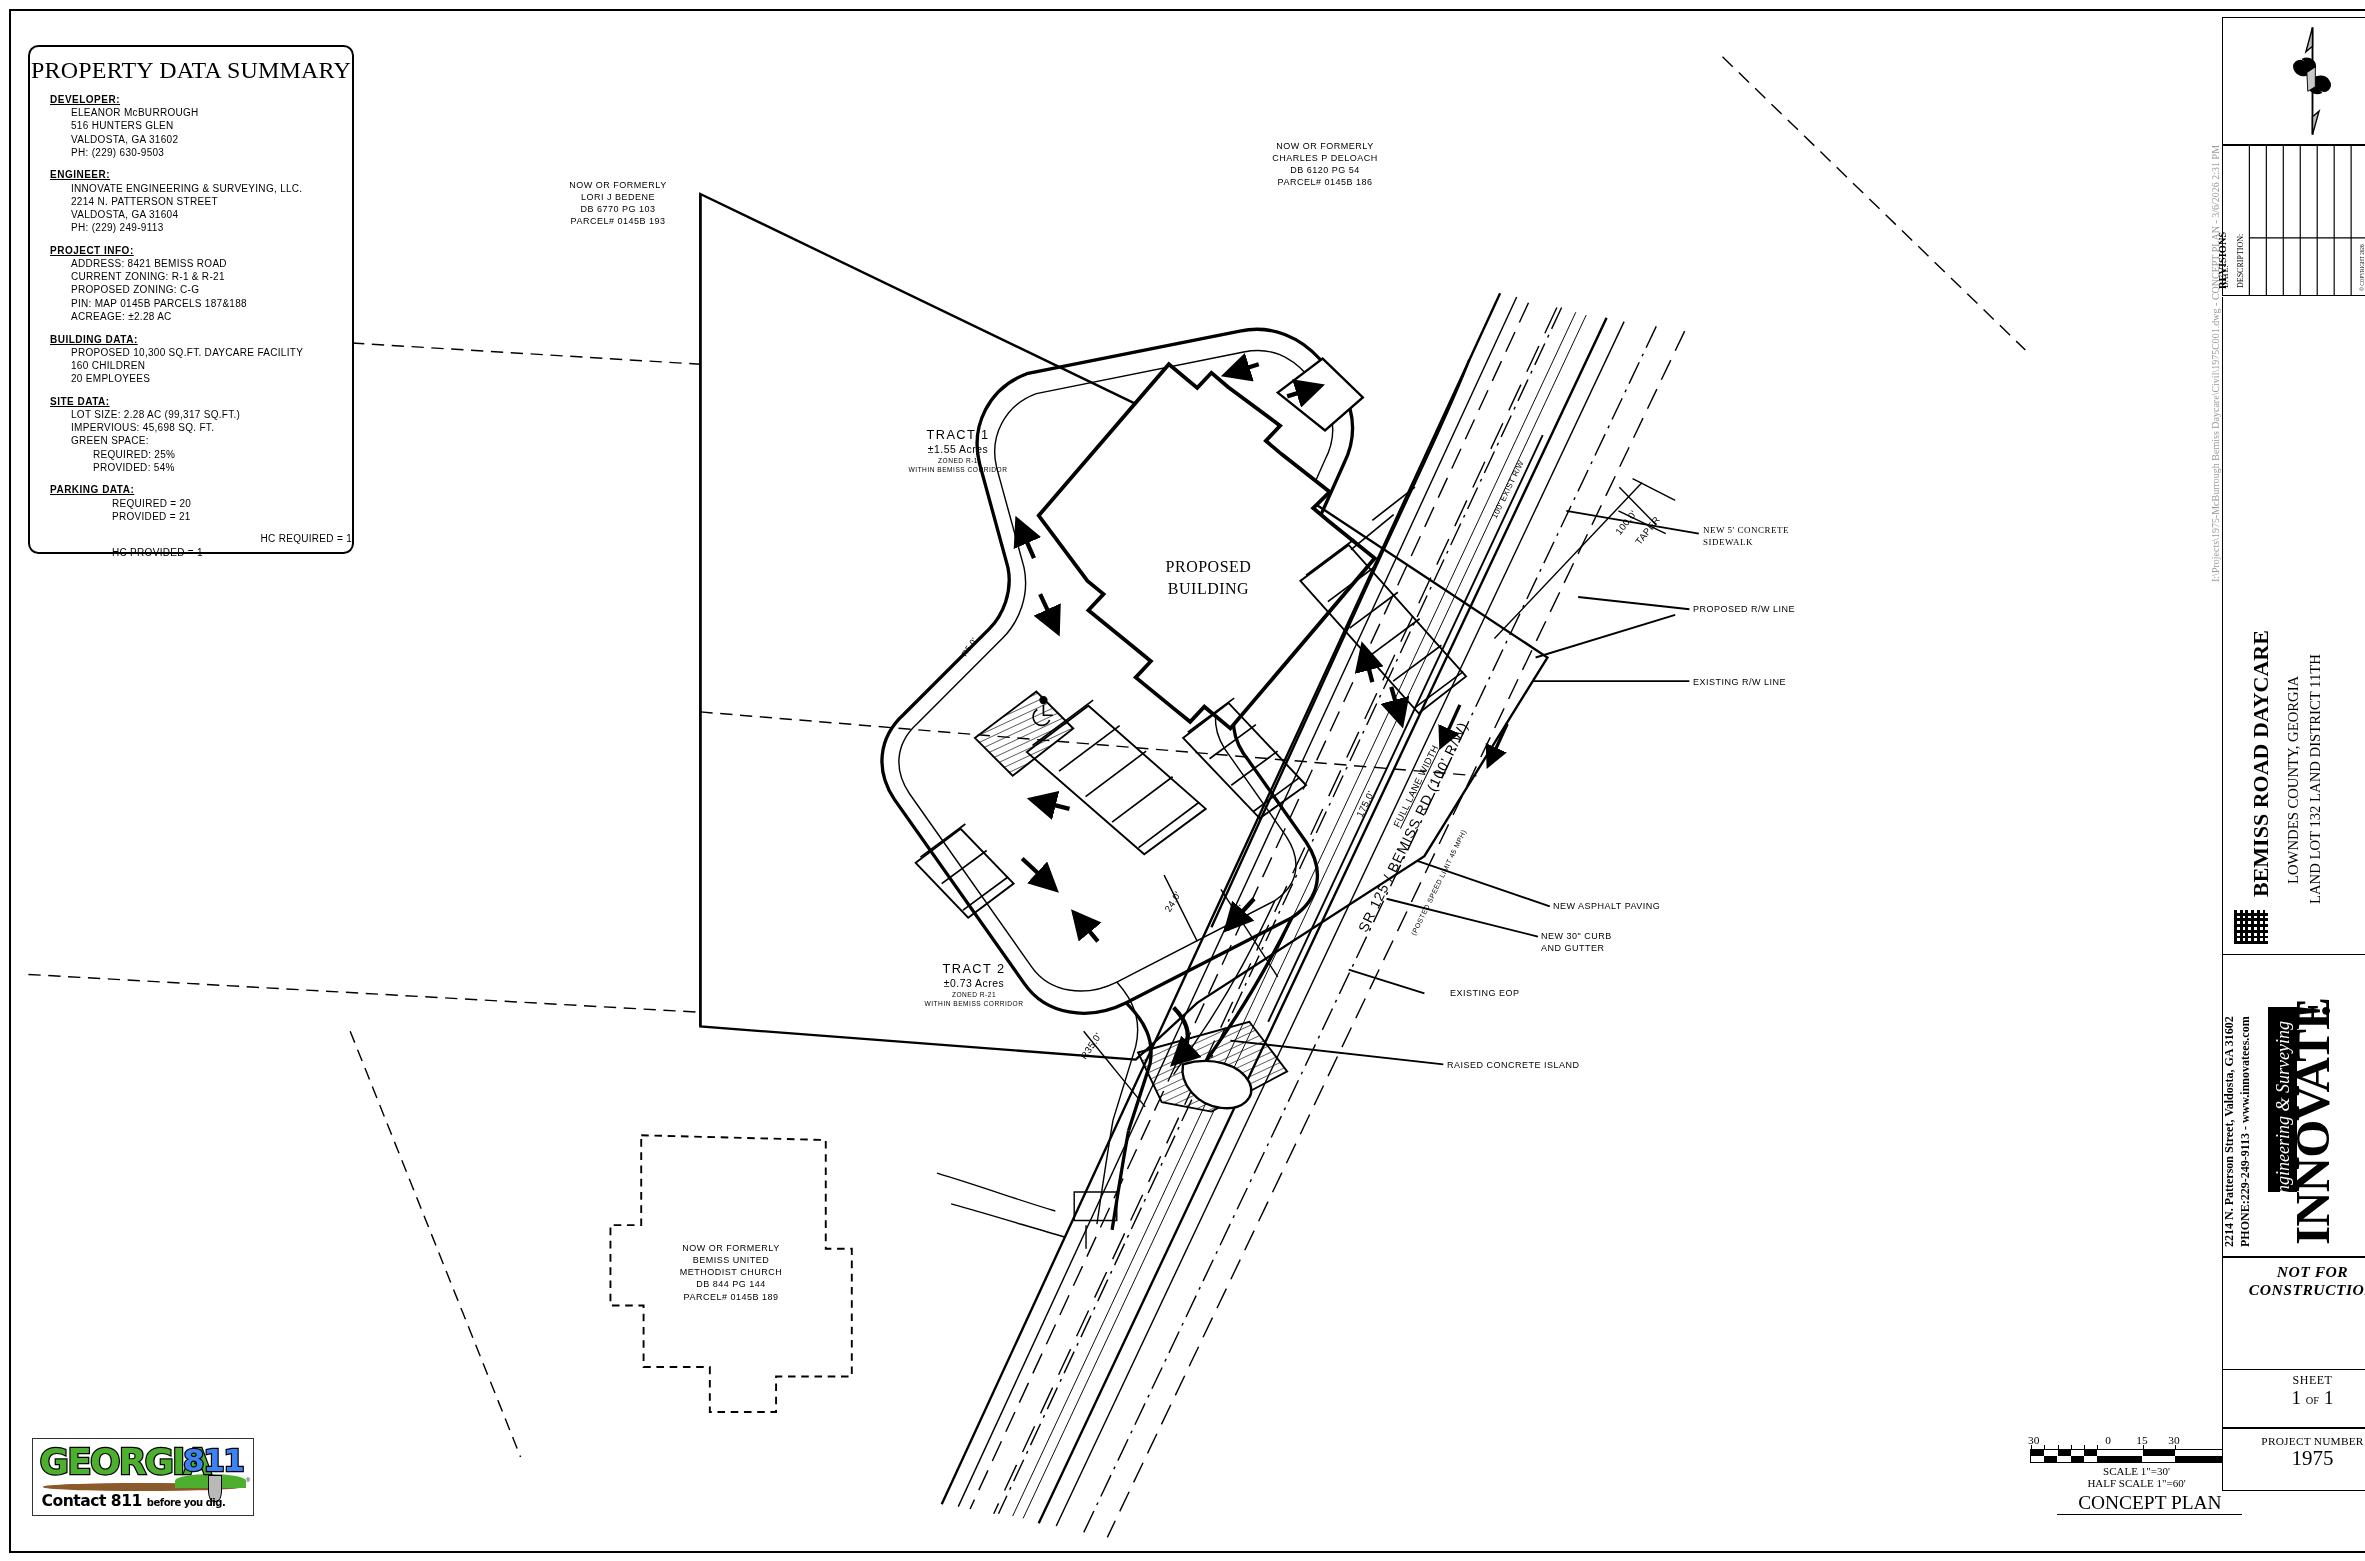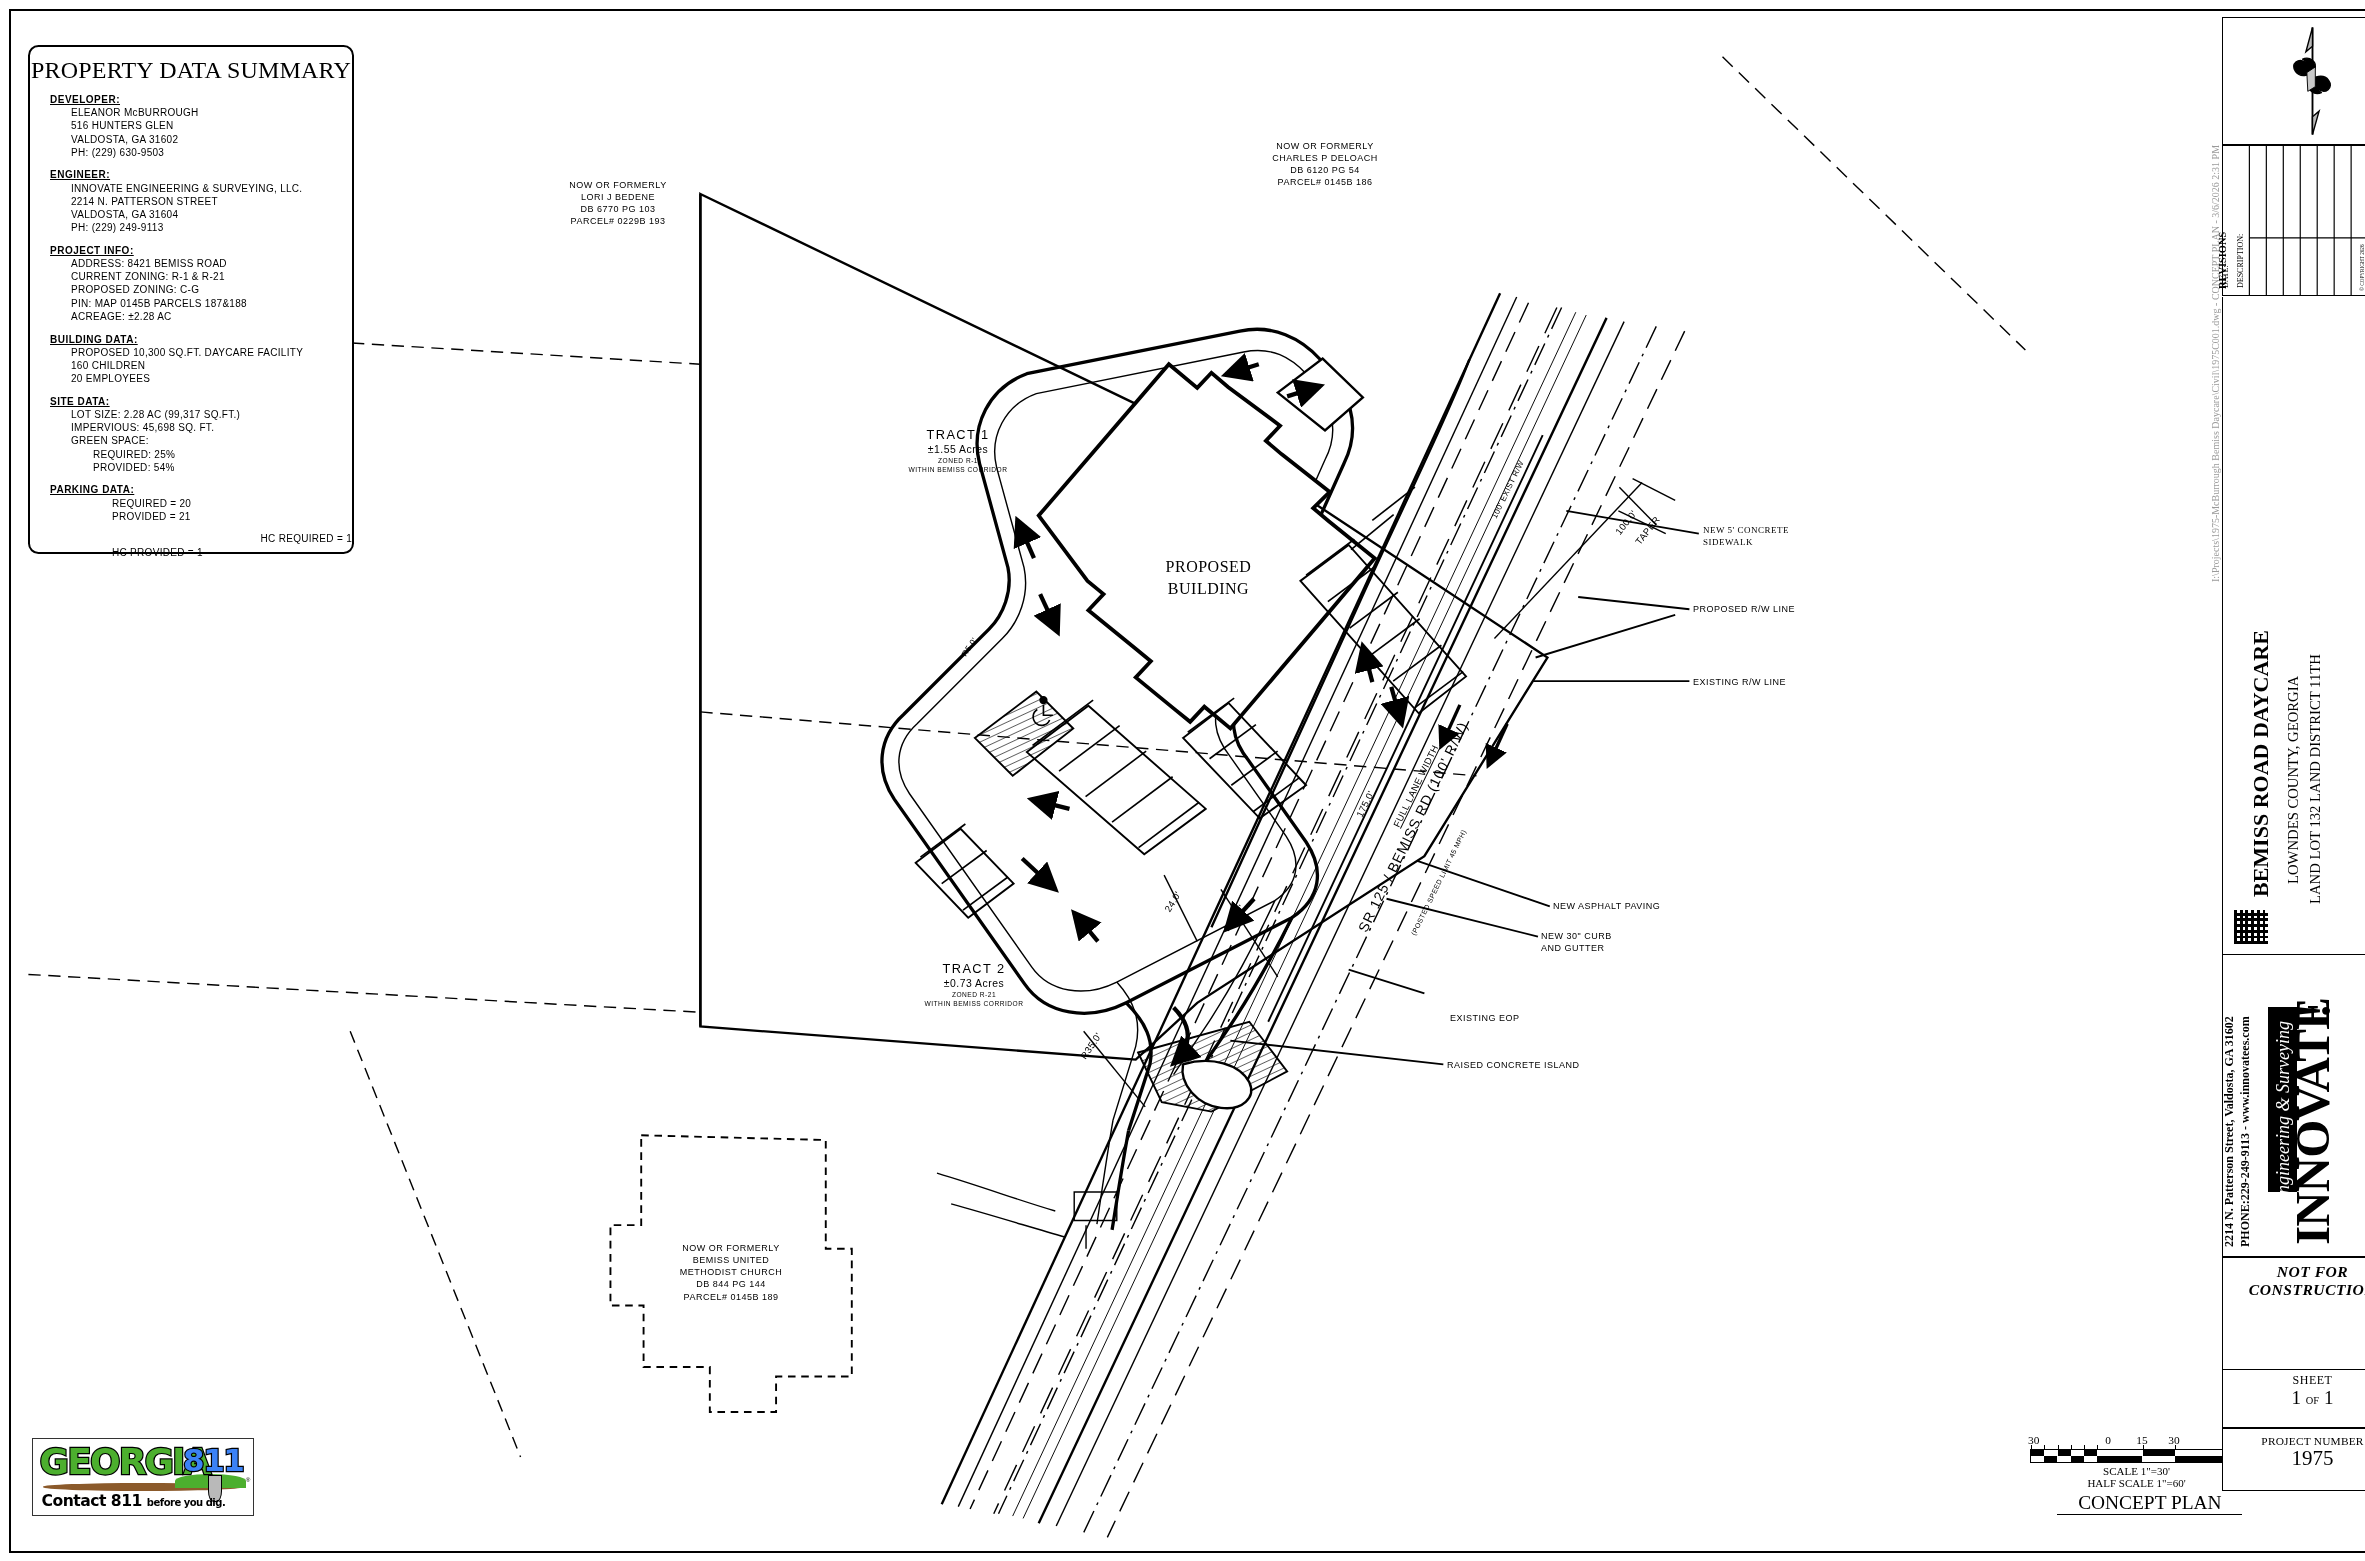--- a/index.html
+++ b/index.html
@@ -293,21 +293,21 @@
     <path d="M2460,1850 L2530,1990"></path>
     <path d="M2580,1880 L2700,2065"></path>
     <path d="M2290,2180 L2420,2340"></path>
   </g>
 </svg>
 
 <div class="lbl lbl-c" style="left:528px;top:179px;width:180px;">
   <div>NOW OR FORMERLY</div>
   <div>LORI J BEDENE</div>
   <div>DB 6770 PG 103</div>
-  <div>PARCEL# 0229B 193</div>
+  <div>PARCEL# 0145B 193</div>
 </div>
 
 <div class="lbl lbl-c" style="left:1235px;top:140px;width:180px;">
   <div>NOW OR FORMERLY</div>
   <div>CHARLES P DELOACH</div>
   <div>DB 6120 PG 54</div>
   <div>PARCEL# 0145B 186</div>
 </div>
 
 <div class="lbl lbl-c" style="left:641px;top:1242px;width:180px;">
@@ -341,21 +341,21 @@
   <div>NEW 5' CONCRETE</div>
   <div>SIDEWALK</div>
 </div>
 <div class="lbl" style="left:1693px;top:603px;">PROPOSED R/W LINE</div>
 <div class="lbl" style="left:1693px;top:676px;">EXISTING R/W LINE</div>
 <div class="lbl" style="left:1553px;top:900px;">NEW ASPHALT PAVING</div>
 <div class="lbl" style="left:1541px;top:930px;">
   <div>NEW 30" CURB</div>
   <div>AND GUTTER</div>
 </div>
-<div class="lbl" style="left:1428px;top:1012px;padding-left:22px;">EXISTING EOP</div>
+<div class="lbl" style="left:1428px;top:987px;padding-left:22px;">EXISTING EOP</div>
 <div class="lbl" style="left:1447px;top:1059px;">RAISED CONCRETE ISLAND</div>
 
 <div class="lbl" style="left:1354px;top:927px;font-size:14px;letter-spacing:0.9px;
             transform:rotate(-64deg);transform-origin:0 0;">SR 125 / BEMISS RD (100' R/W)</div>
 <div class="lbl lbl-sm" style="left:1409px;top:933px;transform:rotate(-64deg);transform-origin:0 0;">(POSTED SPEED LIMIT 45 MPH)</div>
 
 <div class="lbl lbl-sm" style="left:1354px;top:814px;transform:rotate(-64deg);transform-origin:0 0;font-size:9.5px;">
   <span>175.0'</span>
 </div>
 <div class="lbl lbl-sm" style="left:1391px;top:824px;transform:rotate(-64deg);transform-origin:0 0;font-size:9.5px;

